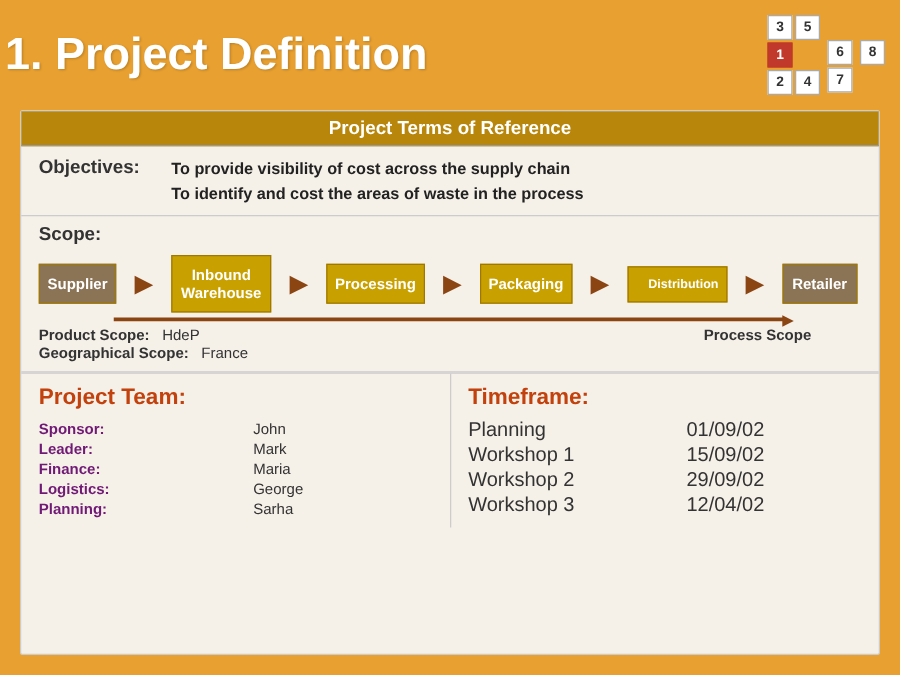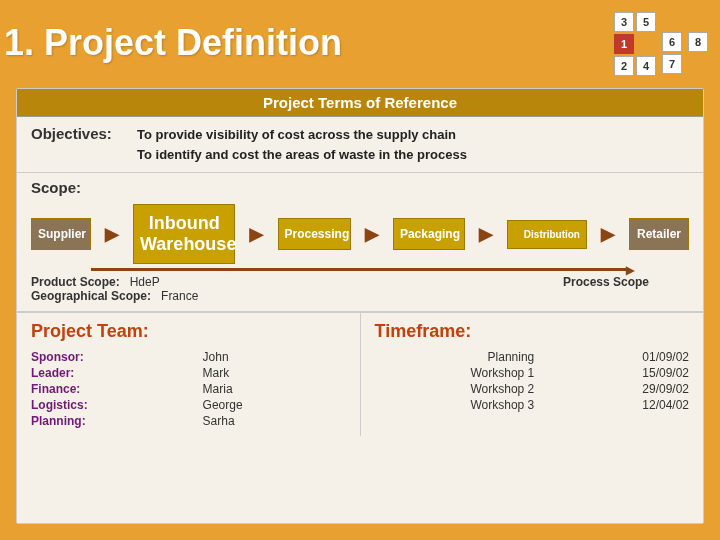--- a/index.html
+++ b/index.html
@@ -205,22 +205,21 @@
       color: #701a75;
     }
     .team-value {
       color: #333;
     }
 
     .timeframe-grid {
       display: grid;
       grid-template-columns: auto auto;
       gap: 2px 12px;
-      font-size: 12px;
-      text-align: right;
+      font-size: 16px;
     }
     .tf-label {
       color: #333;
     }
     .tf-value {
       color: #333;
     }
 
   </style>
 </head>
@@ -273,21 +272,21 @@
       </div>
     </div>
   </div>
 
   <div class="scope-section">
     <div class="scope-label">Scope:</div>
 
     <div class="process-flow">
       <div class="process-box supplier-box" style="min-width:60px;font-size:12px;">Supplier</div>
       <div class="arrow">▶</div>
-      <div class="process-box" style="min-width:80px;font-size:18px;">Inbound<br>Warehouse</div>
+      <div class="process-box" style="min-width:80px;font-size:12px;">Inbound<br>Warehouse</div>
       <div class="arrow">▶</div>
       <div class="process-box" style="min-width:72px;font-size:12px;">Processing</div>
       <div class="arrow">▶</div>
       <div class="process-box" style="min-width:72px;font-size:12px;">Packaging</div>
       <div class="arrow">▶</div>
       <div class="process-box" style="min-width:80px;font-size:10px;text-align:right;">Distribution</div>
       <div class="arrow">▶</div>
       <div class="process-box retailer-box" style="min-width:60px;font-size:12px;">Retailer</div>
     </div>
 

